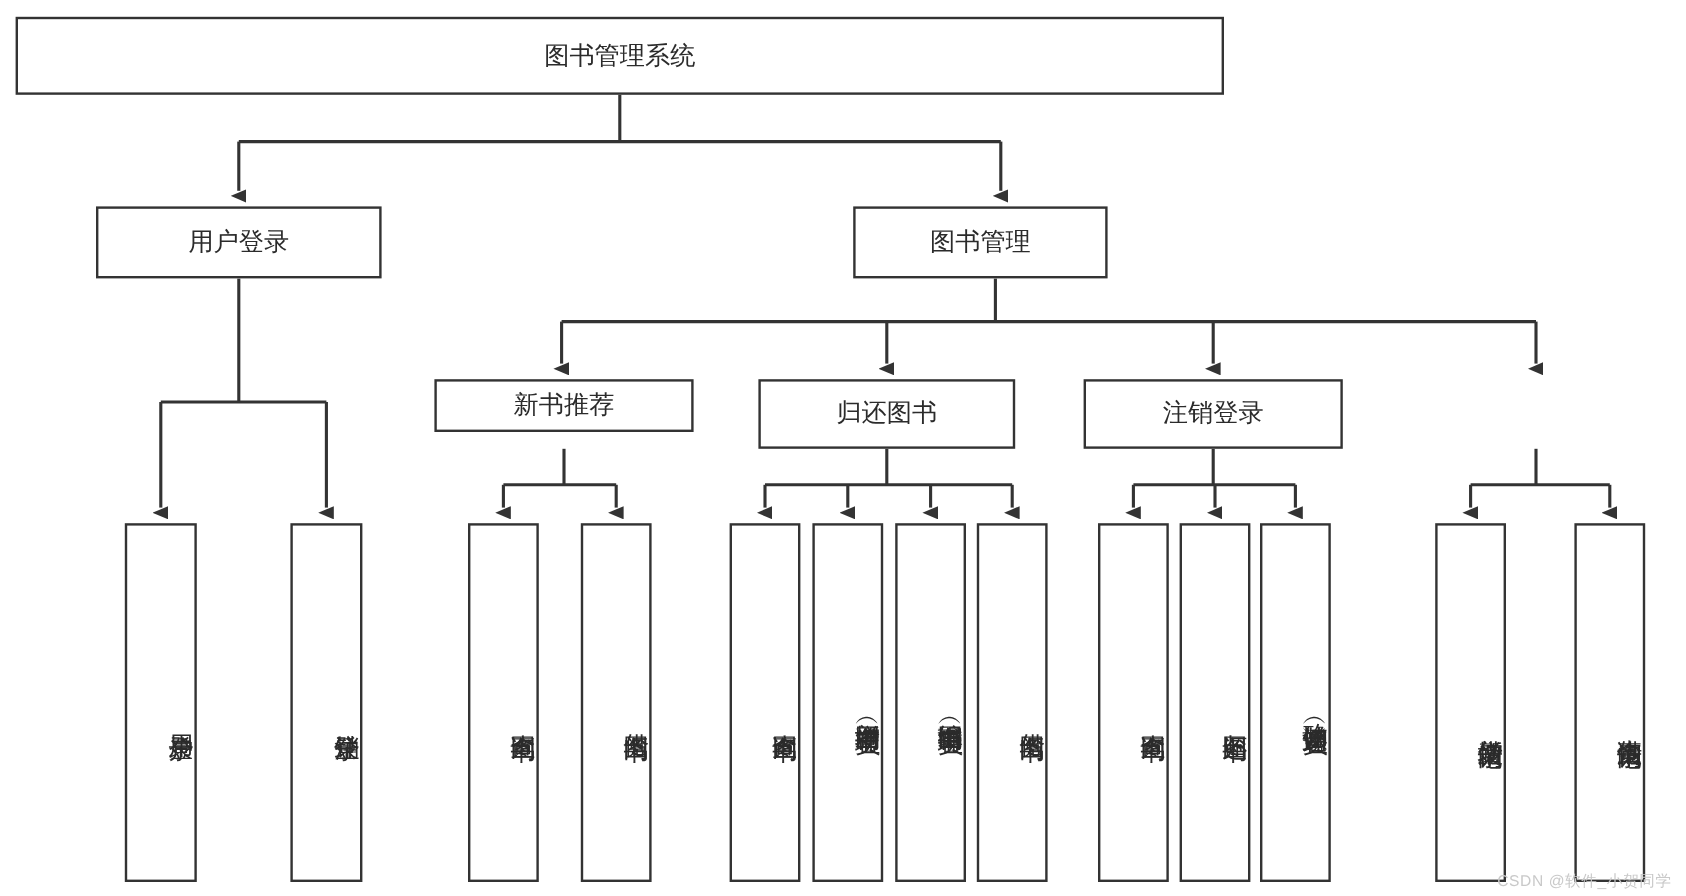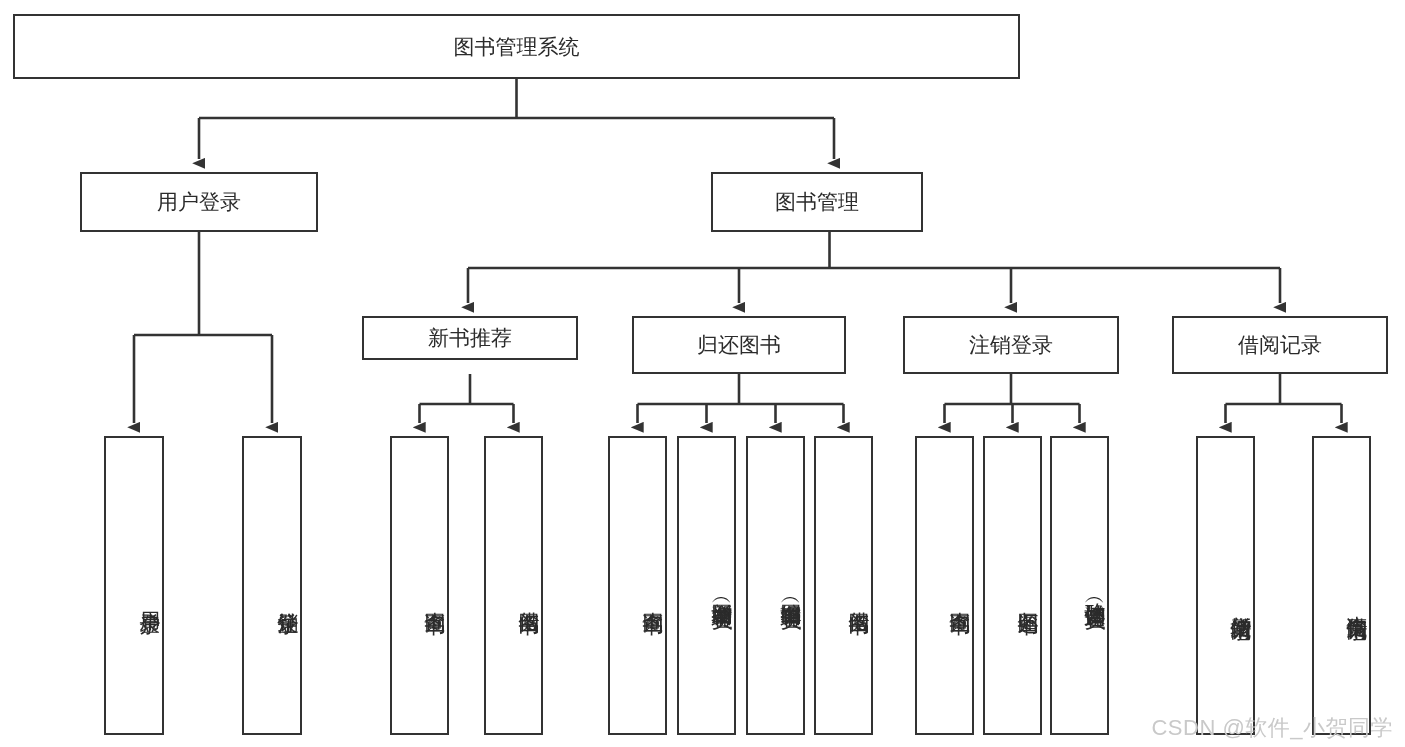--- a/index.html
+++ b/index.html
@@ -52,21 +52,21 @@
     justify-content: center;
   }
   .node .label {
     display: block;
     white-space: pre-line;
   }
   #watermark {
     position: absolute;
     right: 12px;
     bottom: 4px;
-    font-size: 22px;
+    font-size: 13px;
     color: #c9c9c9;
     letter-spacing: 0.5px;
     white-space: nowrap;
     pointer-events: none;
   }
 </style>
 </head>
 <body>
 
 <div id="diagram-root">
@@ -143,23 +143,20 @@
   </div>
 
   <div class="node horiz" style="left:632px; top:316px; width:214px; height:58px;">
     <span class="label">归还图书</span>
   </div>
 
   <div class="node horiz" style="left:903px; top:316px; width:216px; height:58px;">
     <span class="label">注销登录</span>
   </div>
 
-  <div class="node horiz" style="left:1172px; top:316px; width:216px; height:58px;">
-    <span class="label">借阅记录</span>
-  </div>
 
   <div class="node vert" style="left:104px; top:436px; width:60px; height:299px;">
     <span class="label">用户登录</span>
   </div>
 
   <div class="node vert" style="left:242px; top:436px; width:60px; height:299px;">
     <span class="label">注销登录</span>
   </div>
 
   <div class="node vert" style="left:390px; top:436px; width:59px; height:299px;">

